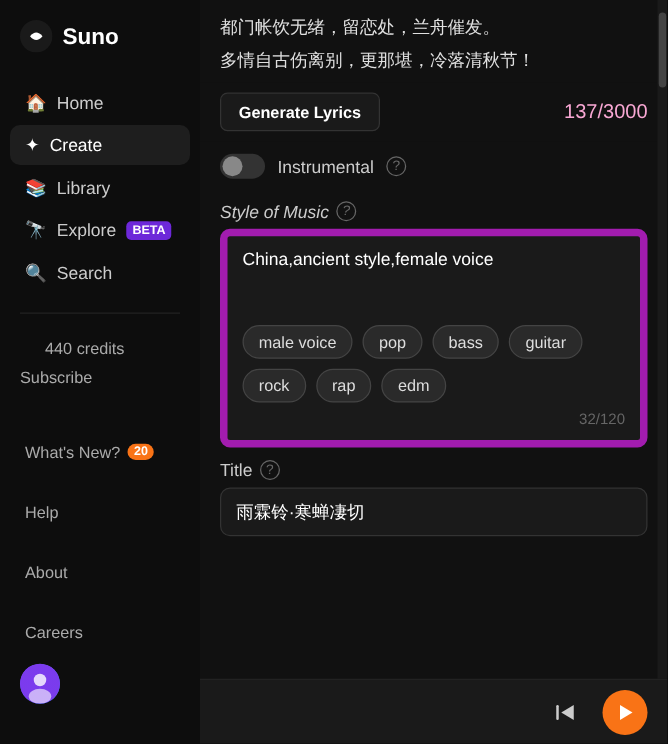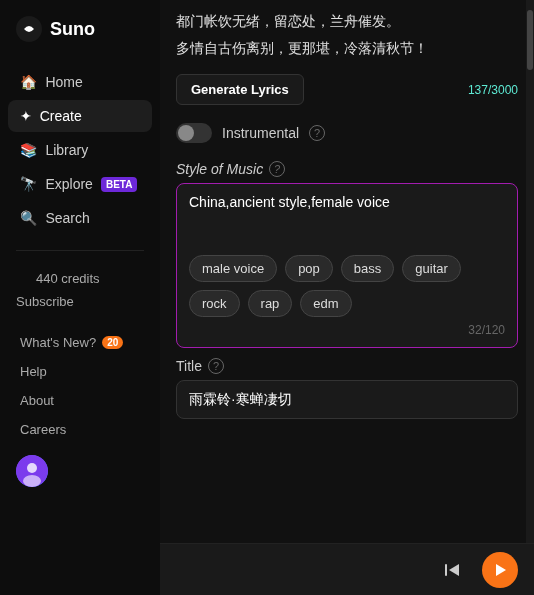--- a/index.html
+++ b/index.html
@@ -108,20 +108,21 @@
 
     .sidebar-bottom-item {
       padding: 6px 12px;
       border-radius: 8px;
       cursor: pointer;
       color: #aaa;
       font-size: 13px;
       display: flex;
       align-items: center;
       gap: 6px;
+      margin-top: 19px;
     }
 
     .whats-new-badge {
       background: #f97316;
       color: #fff;
       font-size: 10px;
       font-weight: 700;
       padding: 1px 5px;
       border-radius: 10px;
       text-align: right;
@@ -178,22 +179,22 @@
       color: #fff;
       border: 1px solid #333;
       border-radius: 6px;
       padding: 7px 14px;
       font-size: 13px;
       font-weight: 600;
       cursor: pointer;
     }
 
     .char-count-lyrics {
-      color: #5eead4;
-      font-size: 12px;
+      color: #f9a8d4;
+      font-size: 16px;
     }
 
     
     .instrumental-row {
       display: flex;
       align-items: center;
       gap: 10px;
       padding: 10px 16px;
     }
 
@@ -242,21 +243,21 @@
       padding: 8px 16px 6px 16px;
       font-size: 14px;
       color: #ccc;
       font-weight: 500;
       font-style: italic;
     }
 
     .style-textarea-wrapper {
       margin: 0 16px;
       background: #1a1a1a;
-      border: 1px solid #a21caf;
+      border: 6px solid #a21caf;
       border-radius: 8px;
       padding: 10px 12px;
       position: relative;
     }
 
     .style-textarea {
       background: transparent;
       border: none;
       color: #fff;
       font-size: 14px;

